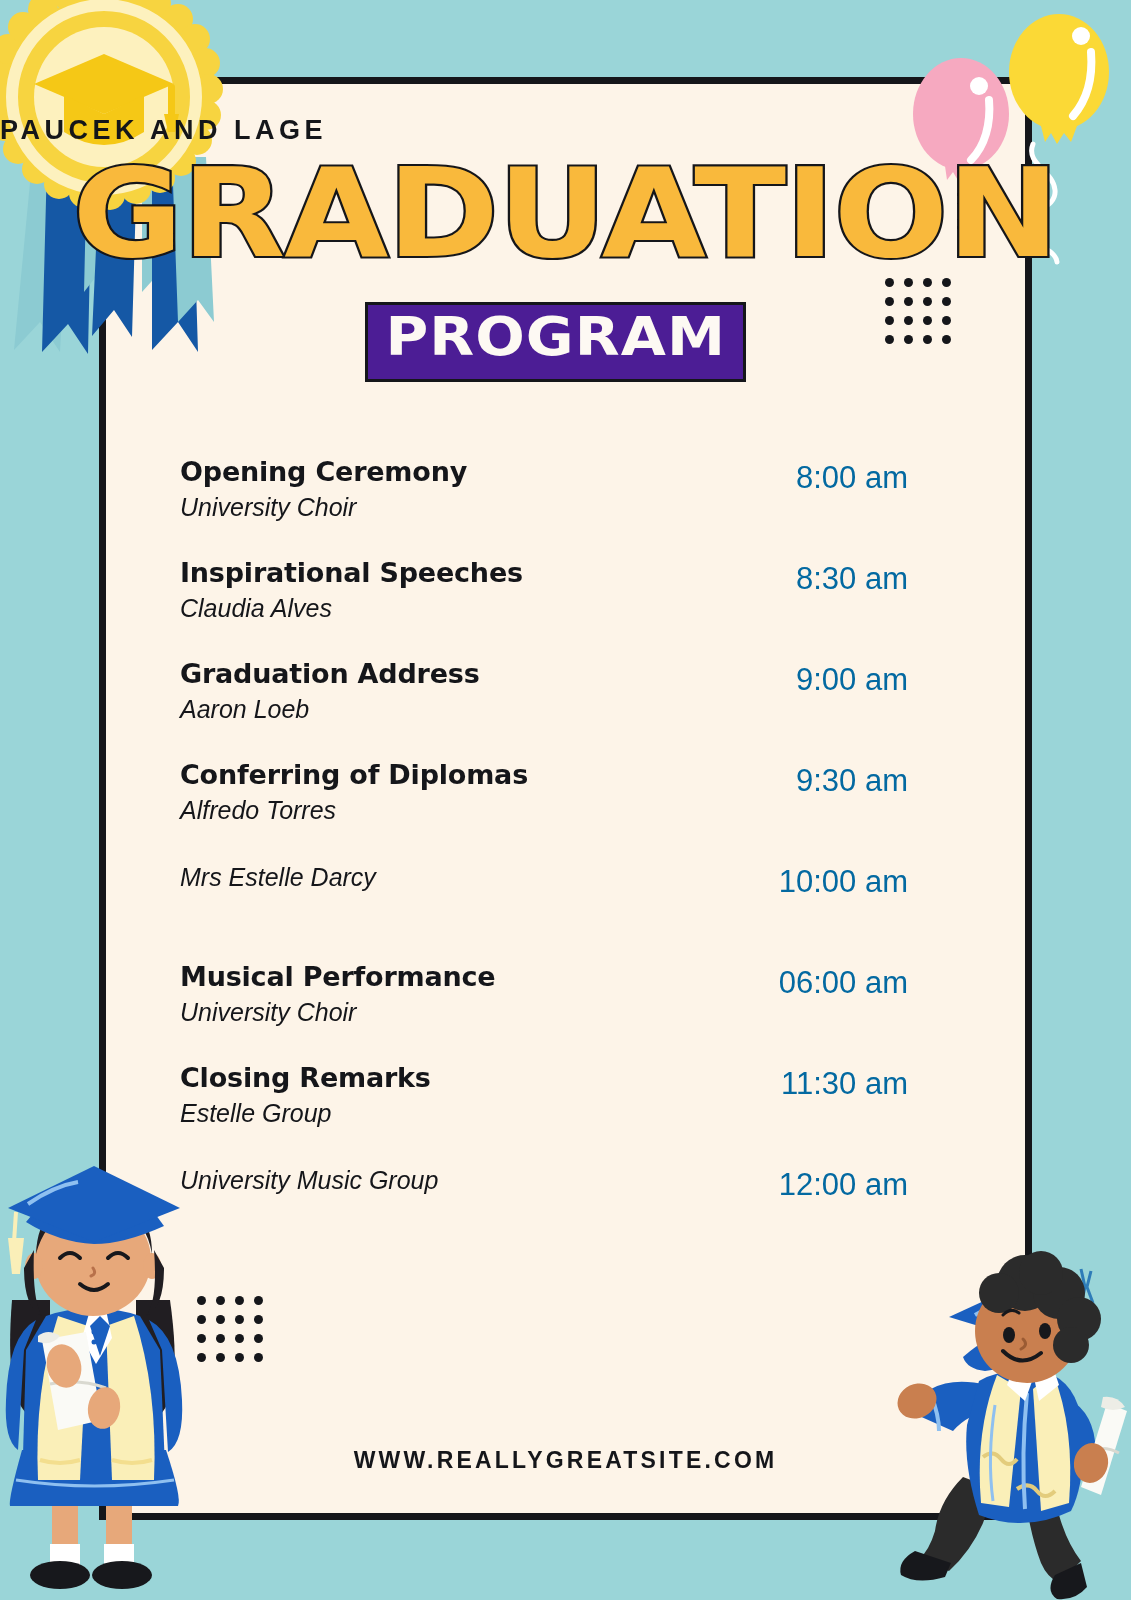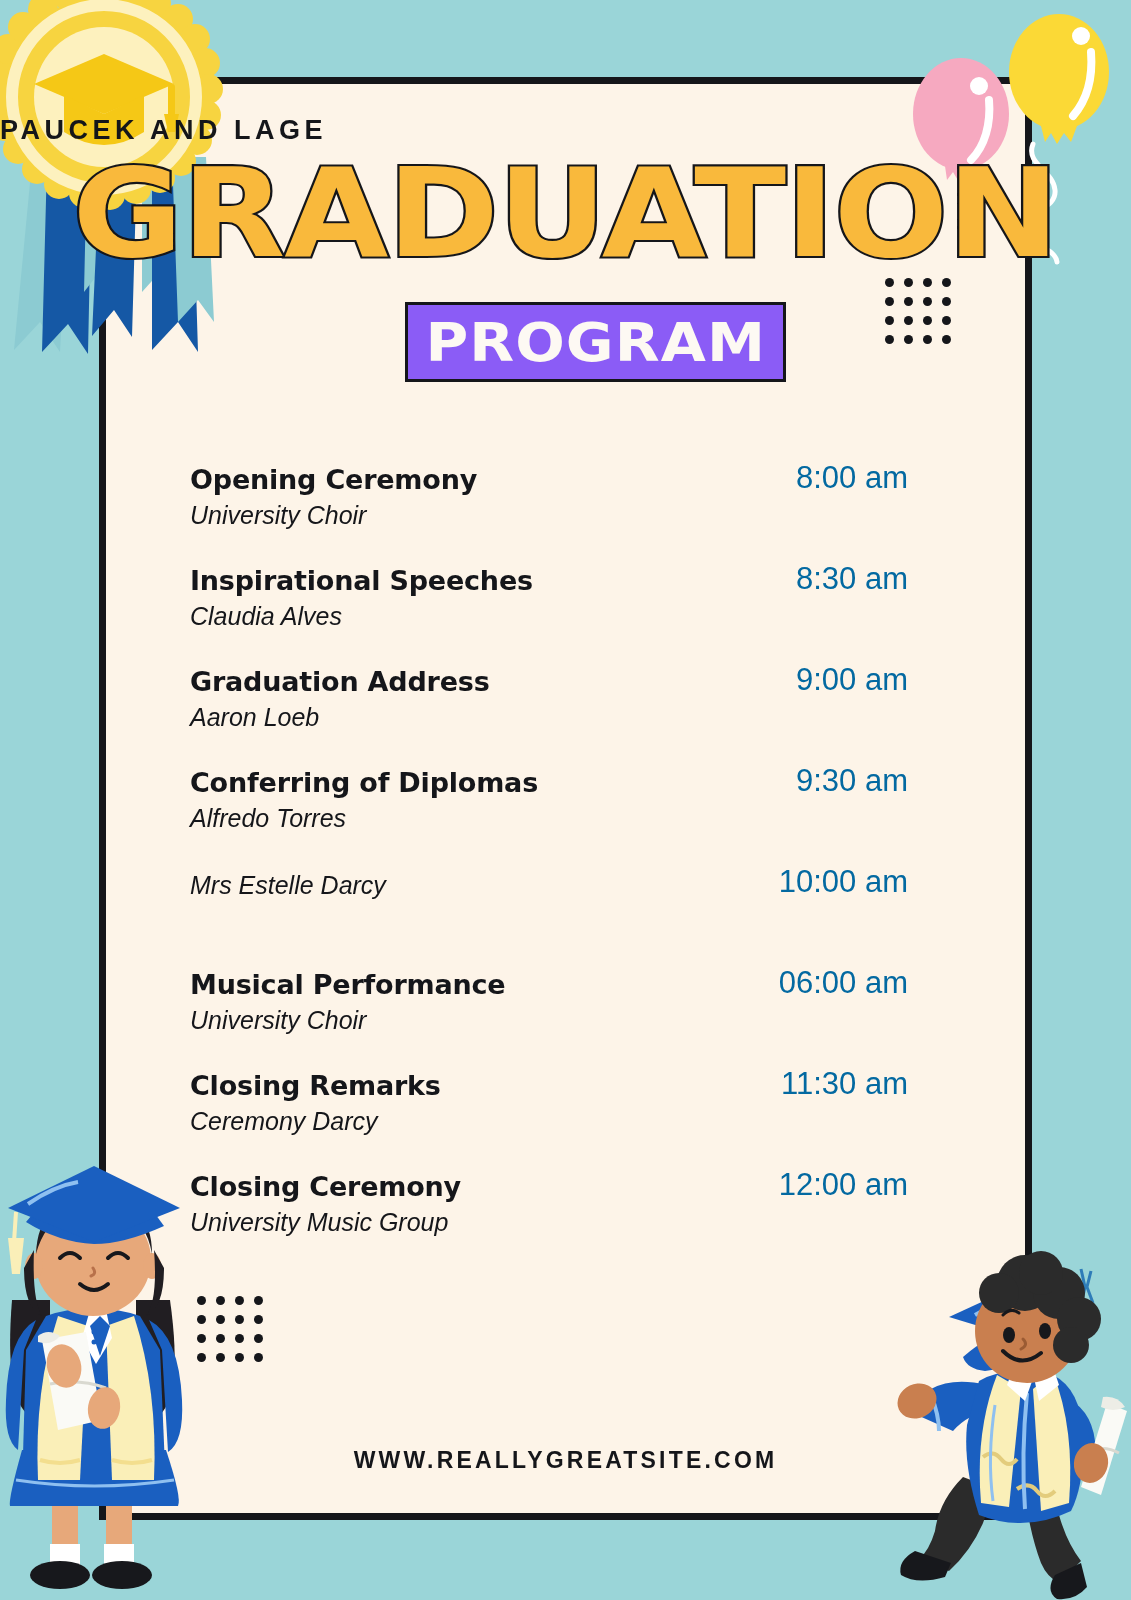--- a/index.html
+++ b/index.html
@@ -58,27 +58,25 @@
     transform: scaleX(1.16) scaleY(1.06);
     transform-origin: 50% 50%;
     white-space: nowrap;
   }
   #program-banner {
     position: absolute;
     left: 365px;
     top: 302px;
     width: 381px;
     height: 80px;
-    background: #8b5cf6;
+    background: #4c1d95;
     border: 3px solid #15161a;
     box-sizing: border-box;
     display: flex;
-    align-items: center;
     justify-content: center;
-    margin-left: 40px;
   }
   #program-banner span {
     font-family: "DejaVu Sans", sans-serif;
     font-weight: bold;
     font-size: 54px;
     letter-spacing: 1px;
     color: #fdf9f3;
     transform: scaleX(1.08);
     display: inline-block;
   }
@@ -87,21 +85,21 @@
   #schedule {
     position: absolute;
     left: 180px;
     top: 455px;
     width: 728px;
   }
   .sched-row {
     position: relative;
     height: 101px;
   }
-  .sched-left { position: absolute; left: 0; top: 8px; margin-left: 10px; }
+  .sched-left { position: absolute; left: 0; top: 0; }
   .sched-title {
     font-family: "DejaVu Sans", sans-serif;
     font-weight: bold;
     font-size: 27px;
     letter-spacing: -0.2px;
     color: #15161a;
     line-height: 34px;
     white-space: nowrap;
   }
   .sched-sub {
@@ -313,27 +311,26 @@
       <div class="sched-row">
         <div class="sched-left">
           <div class="sched-title">Musical Performance</div>
           <div class="sched-sub">University Choir</div>
         </div>
         <div class="sched-time">06:00 am</div>
       </div>
       <div class="sched-row">
         <div class="sched-left">
           <div class="sched-title">Closing Remarks</div>
-          <div class="sched-sub">Ceremony Darcy</div>
+          <div class="sched-sub">Estelle Group</div>
         </div>
         <div class="sched-time">11:30 am</div>
       </div>
       <div class="sched-row">
         <div class="sched-left">
-          <div class="sched-title">Closing Ceremony</div>
           <div class="sched-sub">University Music Group</div>
         </div>
         <div class="sched-time">12:00 am</div>
       </div>
     </div>
 
   <svg class="deco" style="left:-6px; top:1150px; width:220px; height:450px;" viewBox="0 0 220 450">
 
     <rect x="58" y="340" width="26" height="68" fill="#E7A87A"></rect>
     <rect x="112" y="340" width="26" height="68" fill="#E7A87A"></rect>

